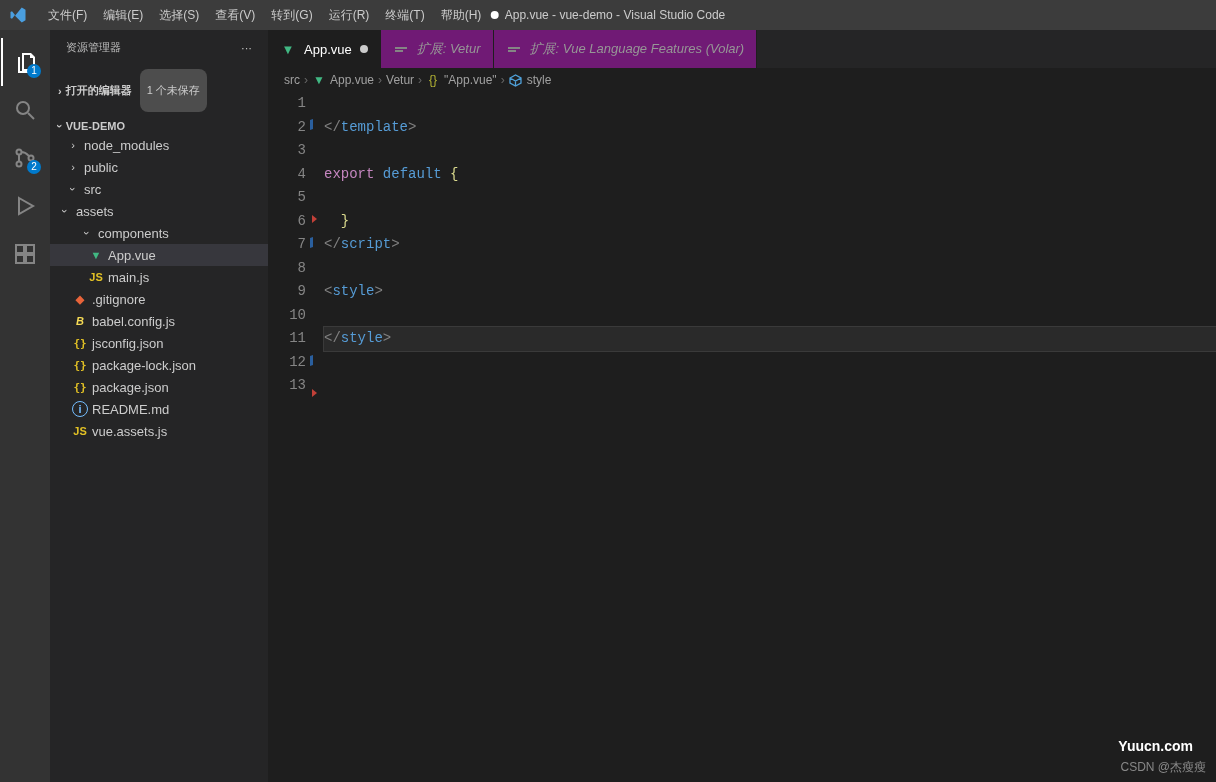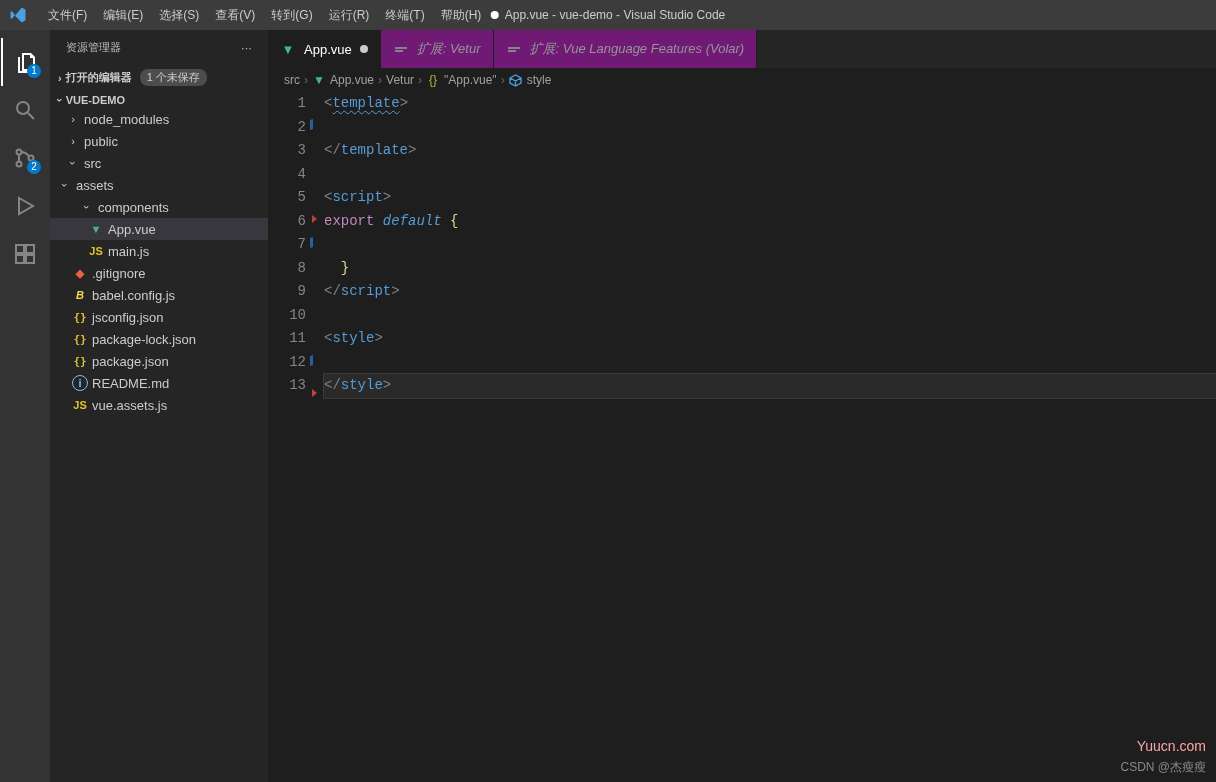--- a/index.html
+++ b/index.html
@@ -45,21 +45,21 @@
 .sidebar {
   width: 218px;
   background: #252526;
   display:flex;
   flex-direction:column;
   overflow:hidden;
 }
 .sidebar-header { height:35px; display:flex; align-items:center; justify-content:space-between; padding:0 16px; font-size:11px; color:#bbbbbb; }
 .sidebar-section { padding:2px 0; }
 .sidebar-section-header { display:flex; align-items:center; padding:2px 8px; font-size:11px; font-weight:bold; cursor:pointer; gap:4px;}
-.unsaved-badge { background:#4d4d4d; color:#ccc; border-radius:8px; padding:1px 7px; font-size:11px; font-weight:normal; margin-left:4px;}
+.unsaved-badge { background:#4d4d4d; color:#ccc; border-radius:8px; padding:14px 7px; font-size:11px; font-weight:normal; margin-left:4px;}
 .tree { font-size:13px; }
 .tree-item { display:flex; align-items:center; height:22px; padding-left:8px; cursor:pointer; color:#cccccc; gap:4px;}
 .tree-item.selected { background:#37373d; }
 .tree-item .chev { width:14px; display:inline-block; text-align:center; color:#cccccc; font-size:11px;}
 .tree-item .icon { width:16px; height:16px; display:inline-flex; align-items:center; justify-content:center; font-size:11px; font-weight:bold;}
 .icon-vue { color:#41b883; }
 .icon-js { color:#e2c125; font-size:10px;}
 .icon-json { color:#e2c125; font-size:12px; font-family: "Consolas", monospace;}
 .icon-git { color:#e8643a; }
 .icon-babel { color:#f5da55; }
@@ -75,29 +75,29 @@
 .breadcrumbs .bicon { display:inline-flex; width:14px; height:14px; align-items:center; justify-content:center;}
 .editor { flex:1; display:flex; font-family:"Consolas","Courier New",monospace; font-size:14px; line-height:23.5px; position:relative; }
 .gutter { width:56px; text-align:right; color:#858585; padding-right:18px; user-select:none;}
 .gutter .ln { height:23.5px; }
 .code { flex:1; }
 .code .line { height:23.5px; white-space:pre; }
 .line.current { background:#2a2a2a; outline:1px solid #3a3a3a; }
 .tk-tag { color:#569cd6; }
 .tk-brkt { color:#808080; }
 .tk-kw { color:#c586c0; }
-.tk-kw2 { color:#569cd6;font-style:italic; }
+.tk-kw2 { color:#569cd6; }
 .tk-punc { color:#dcdc8f; }
 .tk-plain { color:#d4d4d4; }
 .wavy { text-decoration: underline wavy #569cd6 1px; text-underline-offset:3px;}
 .rmk { position:absolute; width:6px; height:10px; left:42px;}
 .rmk-blue { border-left: 3px solid #2a5f9e; transform: skewY(-18deg);}
 .rmk-red { width:0; height:0; border-top:4px solid transparent; border-bottom:4px solid transparent; border-left:5px solid #c24038; left:44px;}
 .watermark { position:absolute; bottom:6px; right:10px; color:#888; font-size:12px;}
-.watermark2 { position:absolute; bottom:28px; right:10px; color:#fca5a5; font-size:14px; font-weight:normal;}
+.watermark2 { position:absolute; bottom:28px; right:23px; color:#ffffff; font-size:14px; font-weight:bold;}
 .ellipsis{color:#ccc;}
 </style>
 </head>
 <body>
 
 <div class="titlebar">
   <span class="logo">
     <svg viewBox="0 0 24 24" width="18" height="18">
         <path fill="#4a9fe0" d="M17 2l5 3v14l-5 3-9-9 9-11zM4 7l4 5-4 5-2-1V8l2-1z"></path>
       </svg>
@@ -293,25 +293,23 @@
           <div class="ln">6</div>
           <div class="ln">7</div>
           <div class="ln">8</div>
           <div class="ln">9</div>
           <div class="ln">10</div>
           <div class="ln">11</div>
           <div class="ln">12</div>
           <div class="ln">13</div>
         </div>
       <div class="code" id="codebody">
-          <div class="line"><span class="tk-brkt">&lt;</span><span class="tk-tag wavy">template</span><span class="tk-brkt">&gt;</span></div>
           <div class="line"></div>
           <div class="line"><span class="tk-brkt">&lt;/</span><span class="tk-tag">template</span><span class="tk-brkt">&gt;</span></div>
           <div class="line"></div>
-          <div class="line"><span class="tk-brkt">&lt;</span><span class="tk-tag">script</span><span class="tk-brkt">&gt;</span></div>
           <div class="line"><span class="tk-kw">export</span><span class="tk-plain"> </span><span class="tk-kw2">default</span><span class="tk-plain"> </span><span class="tk-punc">{</span></div>
           <div class="line"></div>
           <div class="line"><span class="tk-plain">  </span><span class="tk-punc">}</span></div>
           <div class="line"><span class="tk-brkt">&lt;/</span><span class="tk-tag">script</span><span class="tk-brkt">&gt;</span></div>
           <div class="line"></div>
           <div class="line"><span class="tk-brkt">&lt;</span><span class="tk-tag">style</span><span class="tk-brkt">&gt;</span></div>
           <div class="line"></div>
           <div class="line current"><span class="tk-brkt">&lt;/</span><span class="tk-tag">style</span><span class="tk-brkt">&gt;</span></div>
         </div>
       <div class="rmk rmk-blue" style="top:27px"></div>

